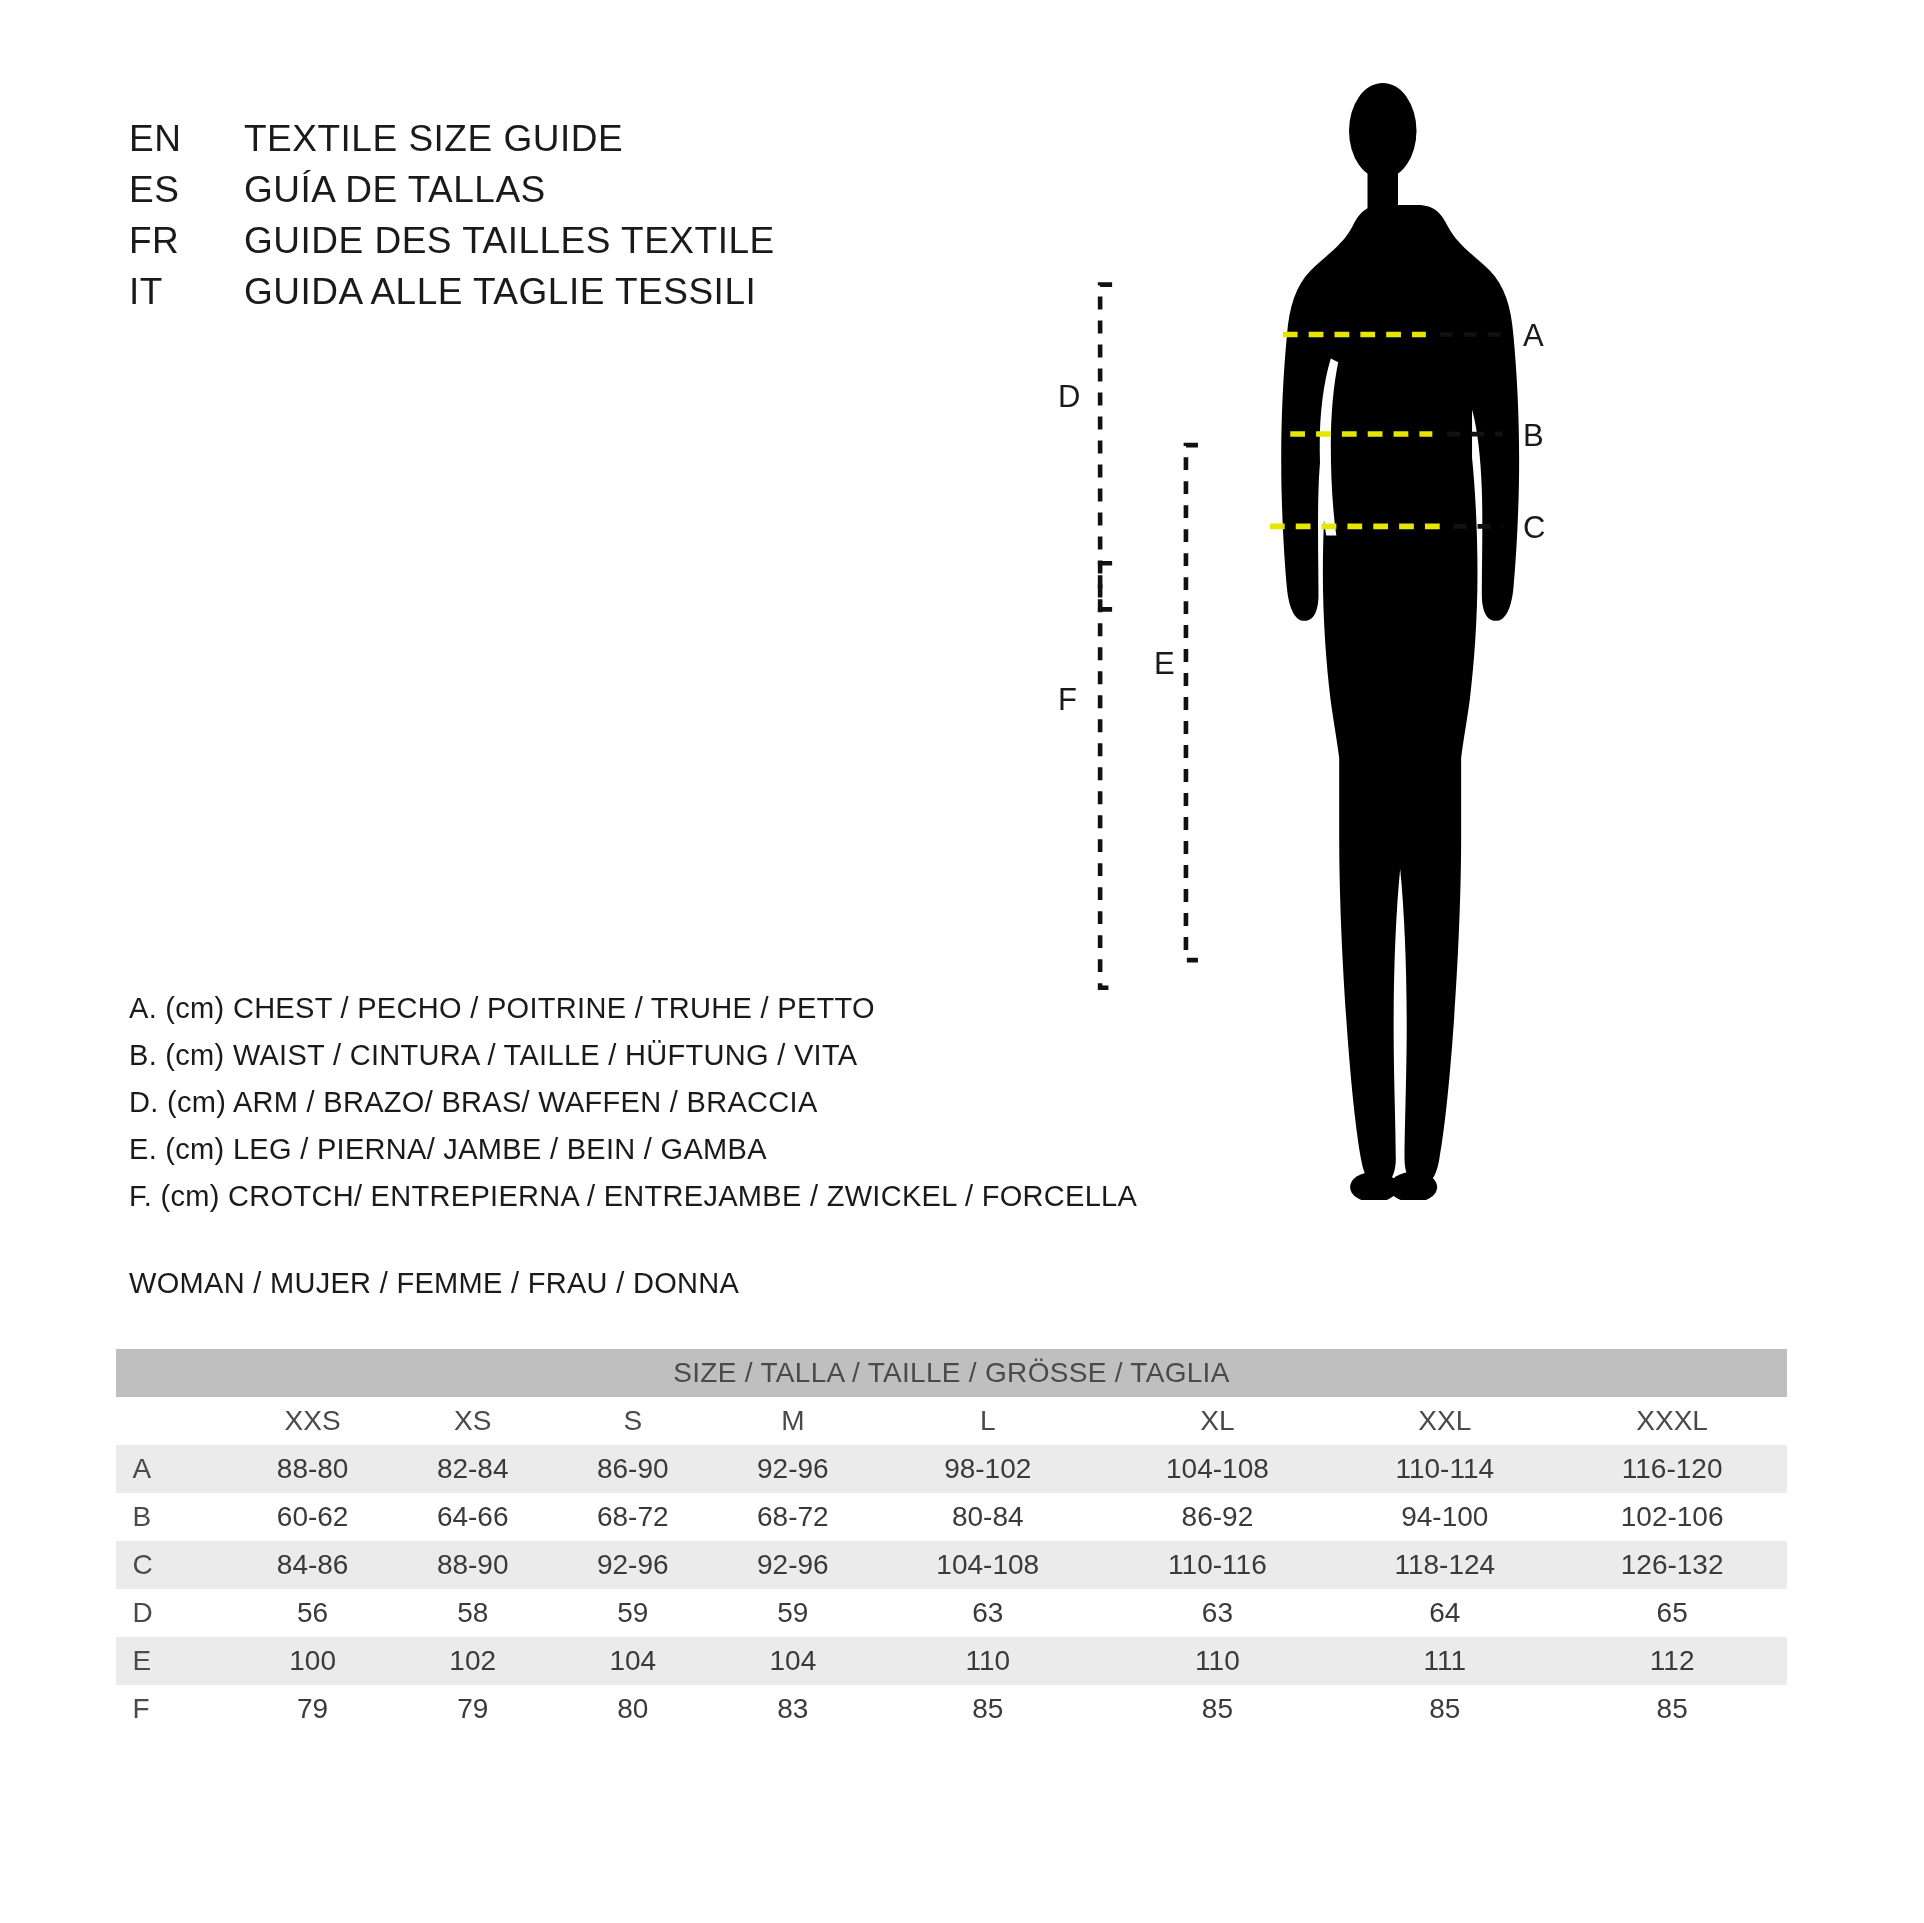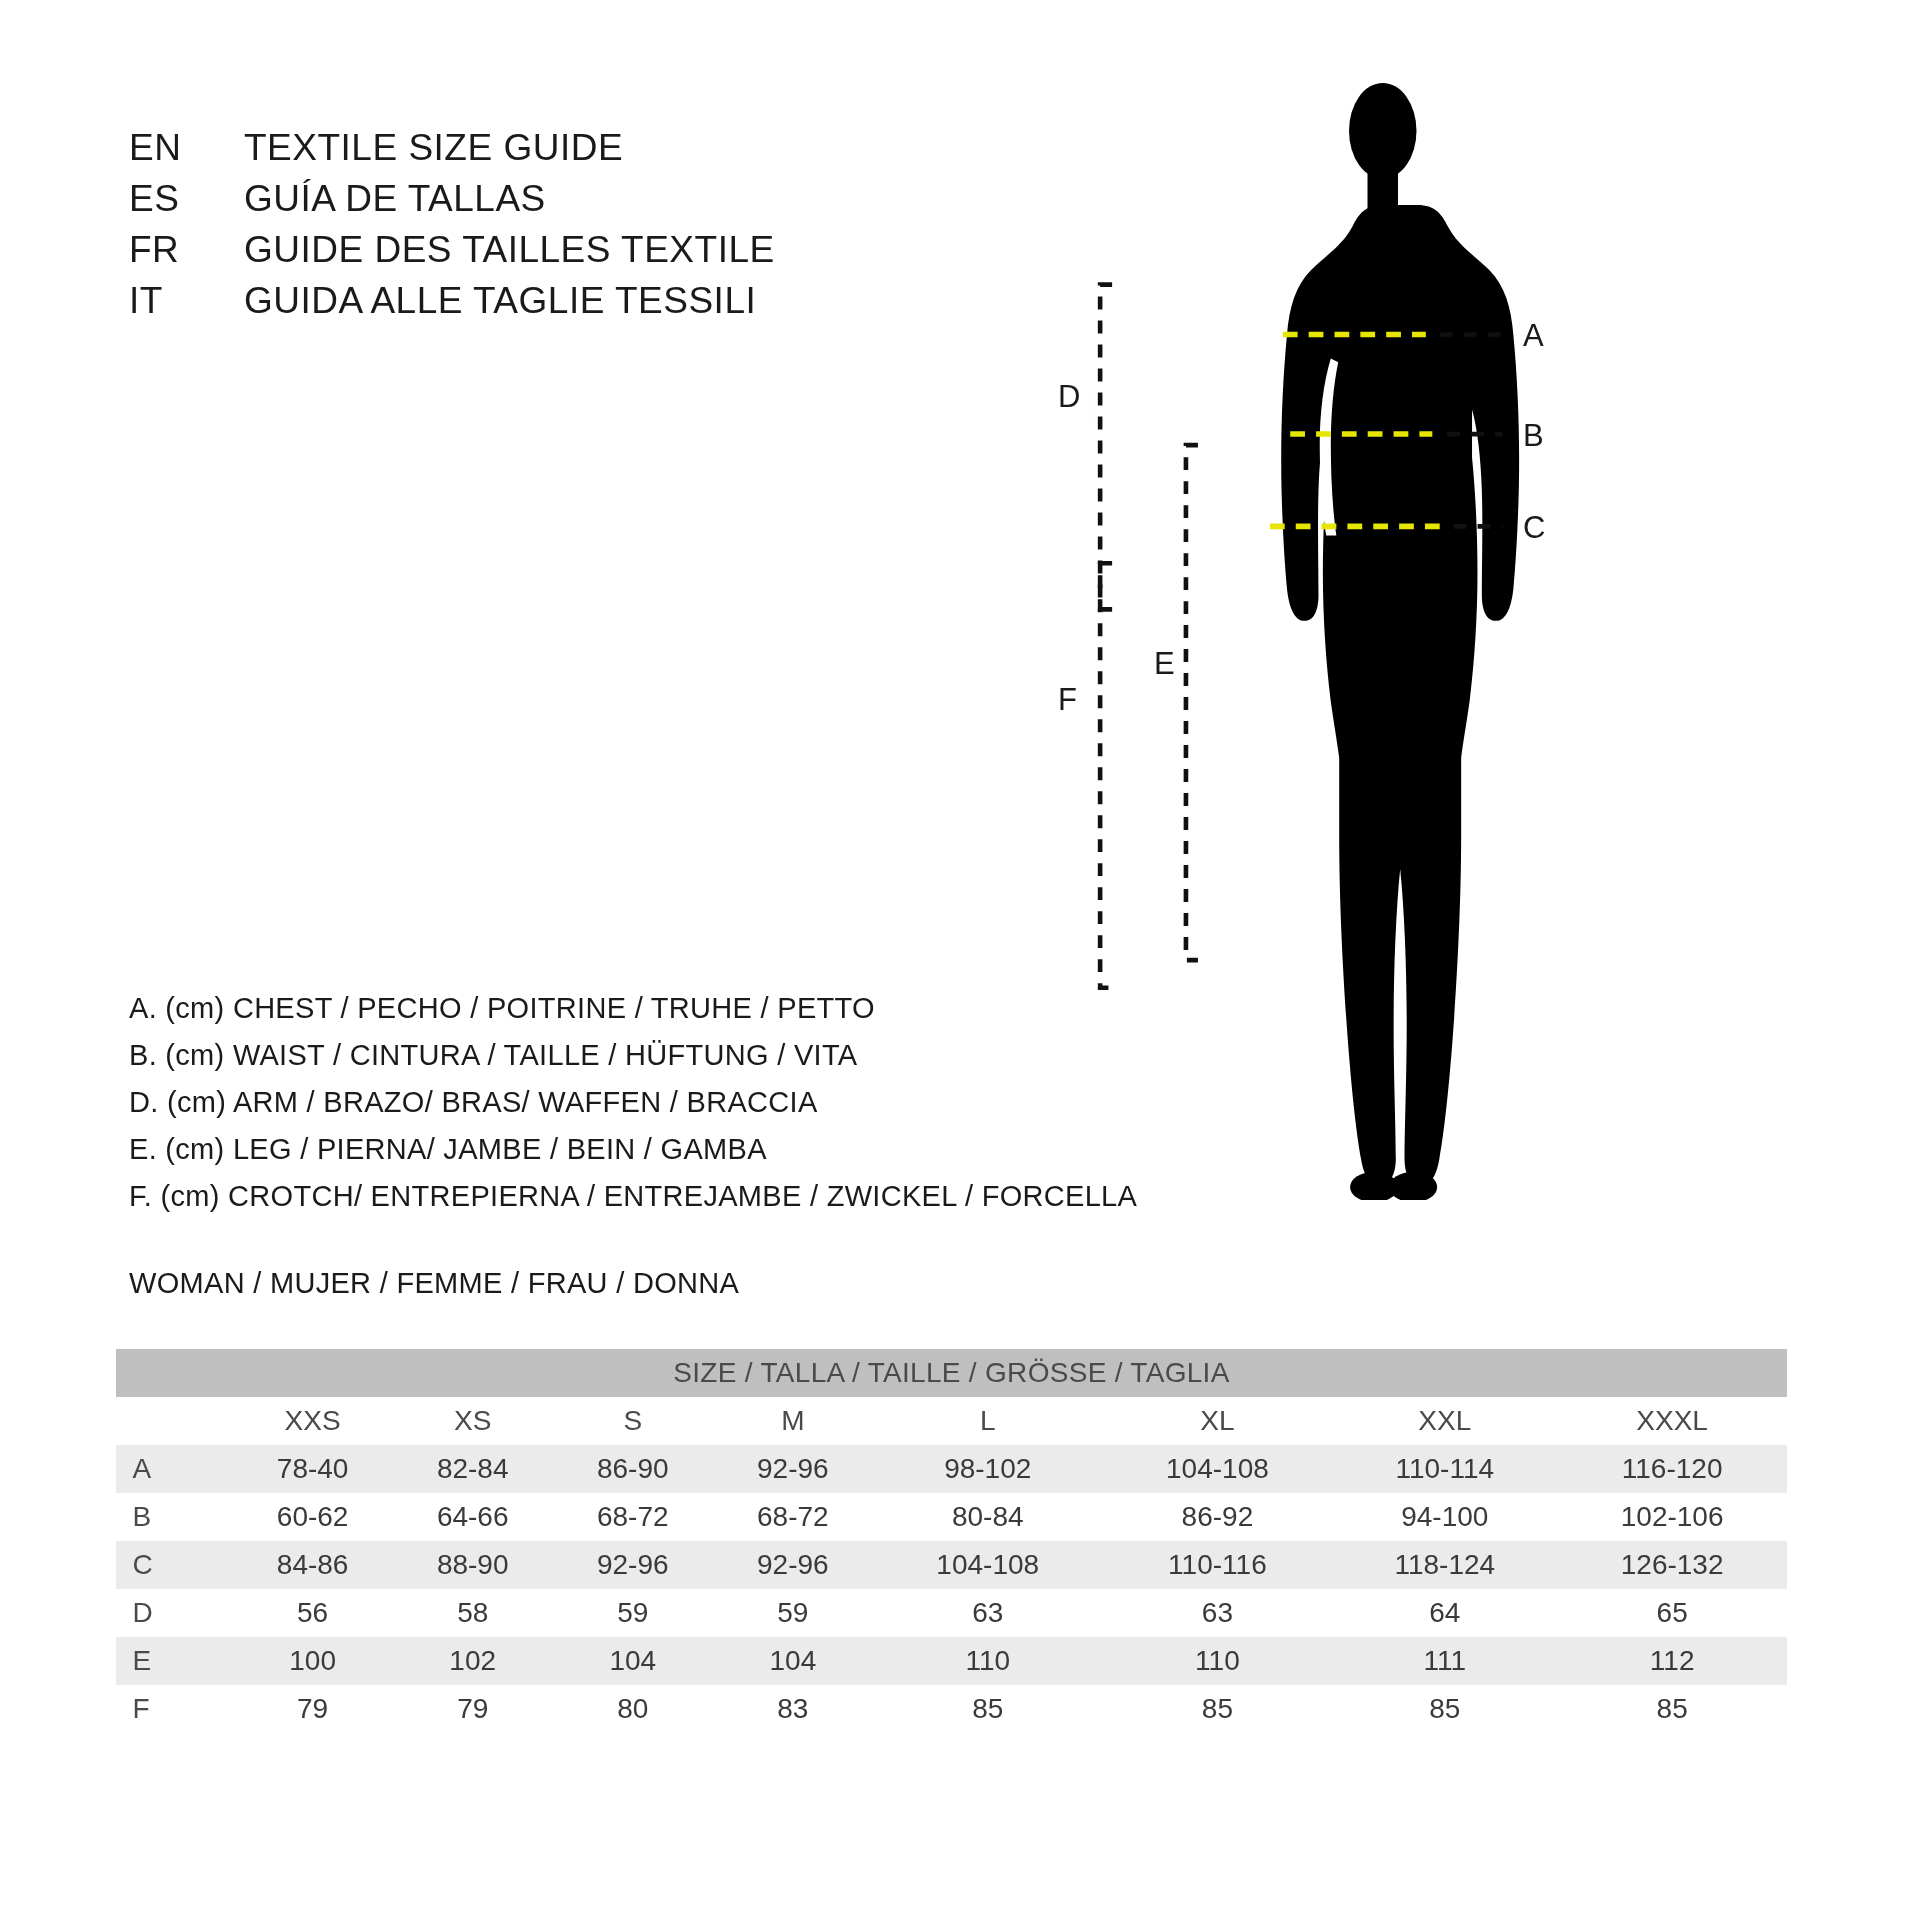--- a/index.html
+++ b/index.html
@@ -21,21 +21,21 @@
   }
 
   
   .title-block {
     position: absolute;
     left: 129px;
     top: 118px;
   }
   .title-row {
     display: flex;
-    align-items: flex-end;
+    align-items: flex-start;
     height: 51px;
   }
   .title-lang {
     width: 115px;
     font-size: 37px;
     letter-spacing: 0.5px;
     color: #1a1a1a;
   }
   .title-text {
     font-size: 37px;
@@ -323,21 +323,21 @@
           <td>S</td>
           <td>M</td>
           <td>L</td>
           <td>XL</td>
           <td>XXL</td>
           <td>XXXL</td>
         </tr>
 
         <tr class="row-shade">
           <td class="col-label">A</td>
-          <td>78-40</td>
+          <td>88-80</td>
           <td>82-84</td>
           <td>86-90</td>
           <td>92-96</td>
           <td>98-102</td>
           <td>104-108</td>
           <td>110-114</td>
           <td>116-120</td>
         </tr>
 
         <tr class="row-plain">

